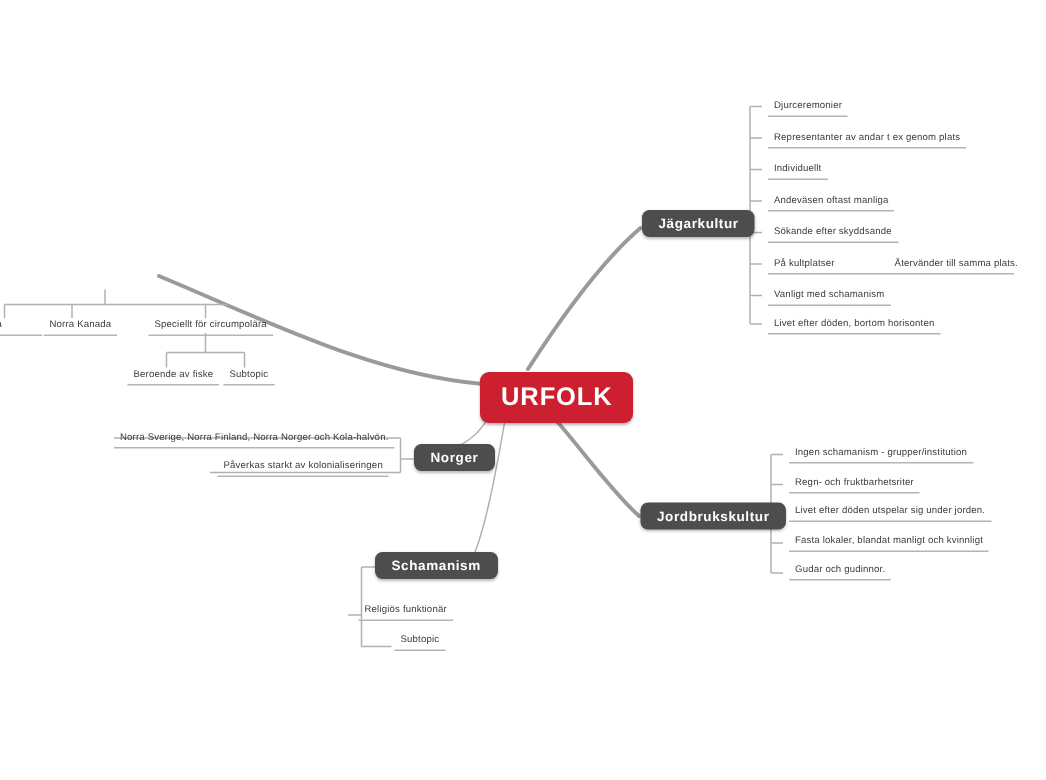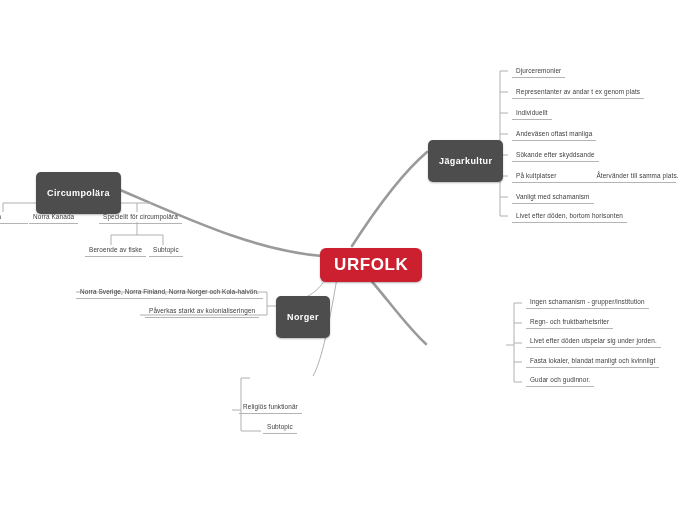--- a/index.html
+++ b/index.html
@@ -46,21 +46,21 @@
     box-shadow: 0 1px 2px rgba(0,0,0,0.30);
   }
   
   .branch-node {
     background: #4d4d4d;
     color: #ffffff;
     font-size: 9px;
     font-weight: bold;
     letter-spacing: 0.4px;
     border-radius: 5px;
-    padding: 16px 11px;
+    padding: 4px 11px;
     text-align: center;
     box-shadow: 0 1px 2px rgba(0,0,0,0.28);
   }
   
   .leaf {
     position: absolute;
     font-size: 6.4px;
     color: #3c3c3c;
     letter-spacing: 0.12px;
     border-bottom: 1px solid #b4b4b4;
@@ -132,27 +132,28 @@
     <path d="M 514,303 L 514,382" stroke="#b0b0b0" stroke-width="1" fill="none"></path>
     <path d="M 514,303 L 522,303" stroke="#b0b0b0" stroke-width="1" fill="none"></path>
     <path d="M 514,323 L 522,323" stroke="#b0b0b0" stroke-width="1" fill="none"></path>
     <path d="M 514,343 L 522,343" stroke="#b0b0b0" stroke-width="1" fill="none"></path>
     <path d="M 514,362 L 522,362" stroke="#b0b0b0" stroke-width="1" fill="none"></path>
     <path d="M 514,382 L 522,382" stroke="#b0b0b0" stroke-width="1" fill="none"></path>
   </svg>
 
   <div class="node root-node" style="left:320px; top:248px;">URFOLK</div>
 
-  <div class="node branch-node" style="left:36px; top:172px;">Circumpolära</div>
 
   <div class="node branch-node" style="left:428px; top:140px;">Jägarkultur</div>
 
   <div class="node branch-node" style="left:276px; top:296px;">Norger</div>
 
-
+  <div class="node branch-node" style="left:250px; top:368px;">Schamanism</div>
+
+  <div class="node branch-node" style="left:427px; top:335px;">Jordbrukskultur</div>
 
   <div class="leaf clipped-left" style="left:-12px; top:212px; width:40px;">erna</div>
 
   <div class="leaf" style="left:29px; top:212px;">Norra Kanada</div>
 
   <div class="leaf" style="left:99px; top:212px;">Speciellt för circumpolära</div>
 
   <div class="leaf" style="left:85px; top:245px;">Beroende av fiske</div>
 
   <div class="leaf" style="left:149px; top:245px;">Subtopic</div>

